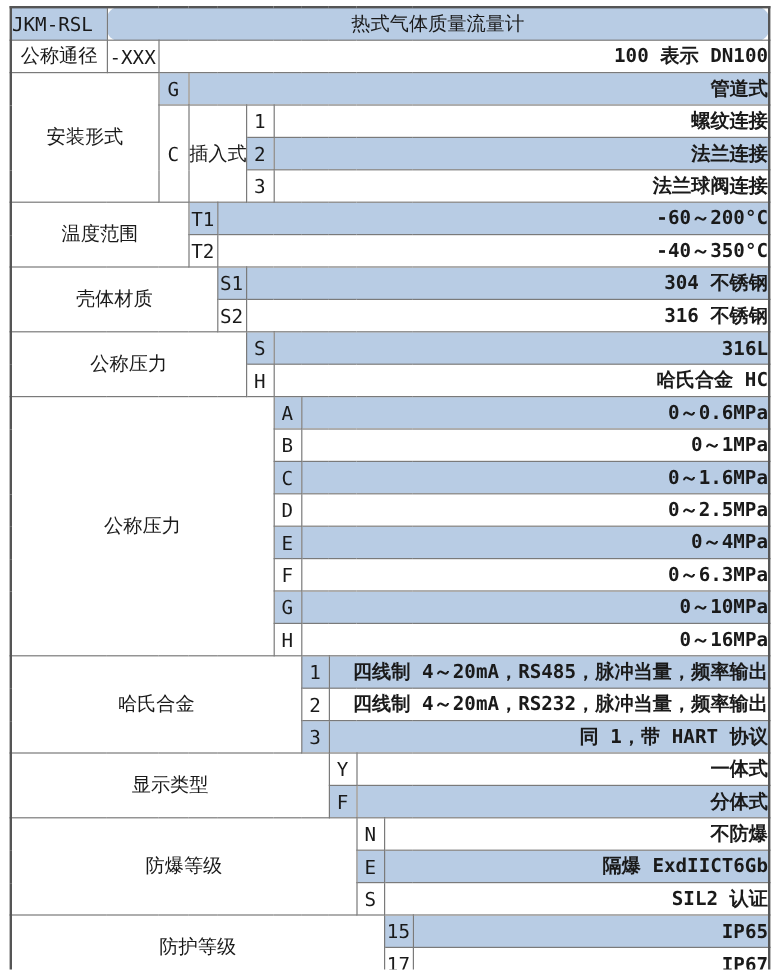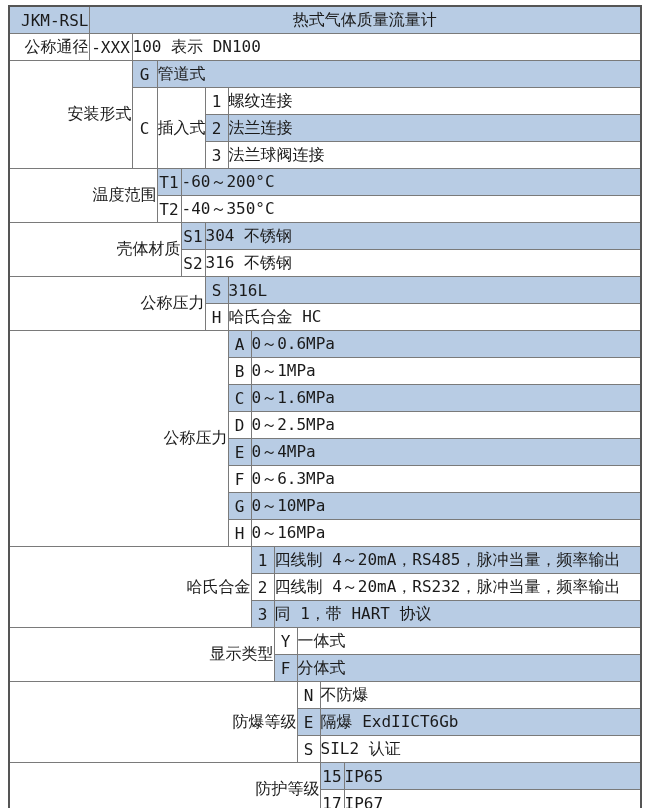--- a/index.html
+++ b/index.html
@@ -21,26 +21,26 @@
     border:2px solid var(--border-outer);
     font-size:16px;
   }
   table.sel td{
     border:1px solid var(--border-inner);
     padding:0;overflow:hidden;white-space:nowrap;
     vertical-align:middle;height:26px;
     background:var(--row-white);
   }
   tr.blue td{background:var(--row-blue);}
-  td.label{background:var(--row-white) !important;text-align:right;}
+  td.label{background:var(--row-white) !important;text-align:center;}
   td.group{background:var(--row-white) !important;text-align:center;}
-  td.model{text-align:right;}
-  td.title{text-align:center;}
+  td.model{text-align:left;}
+  td.title{text-align:center;border-radius:10px;}
   td.code{text-align:center;margin-left:40px;}
-  td.desc{text-align:left;padding-left:12px;}
+  td.desc{text-align:right;padding-left:12px;font-weight:bold;}
 </style>
 </head>
 <body>
 
 <table class="sel">
   <colgroup>
     <col style="width:80px">
       <col style="width:43px">
       <col style="width:25px">
     <col style="width:24px">

